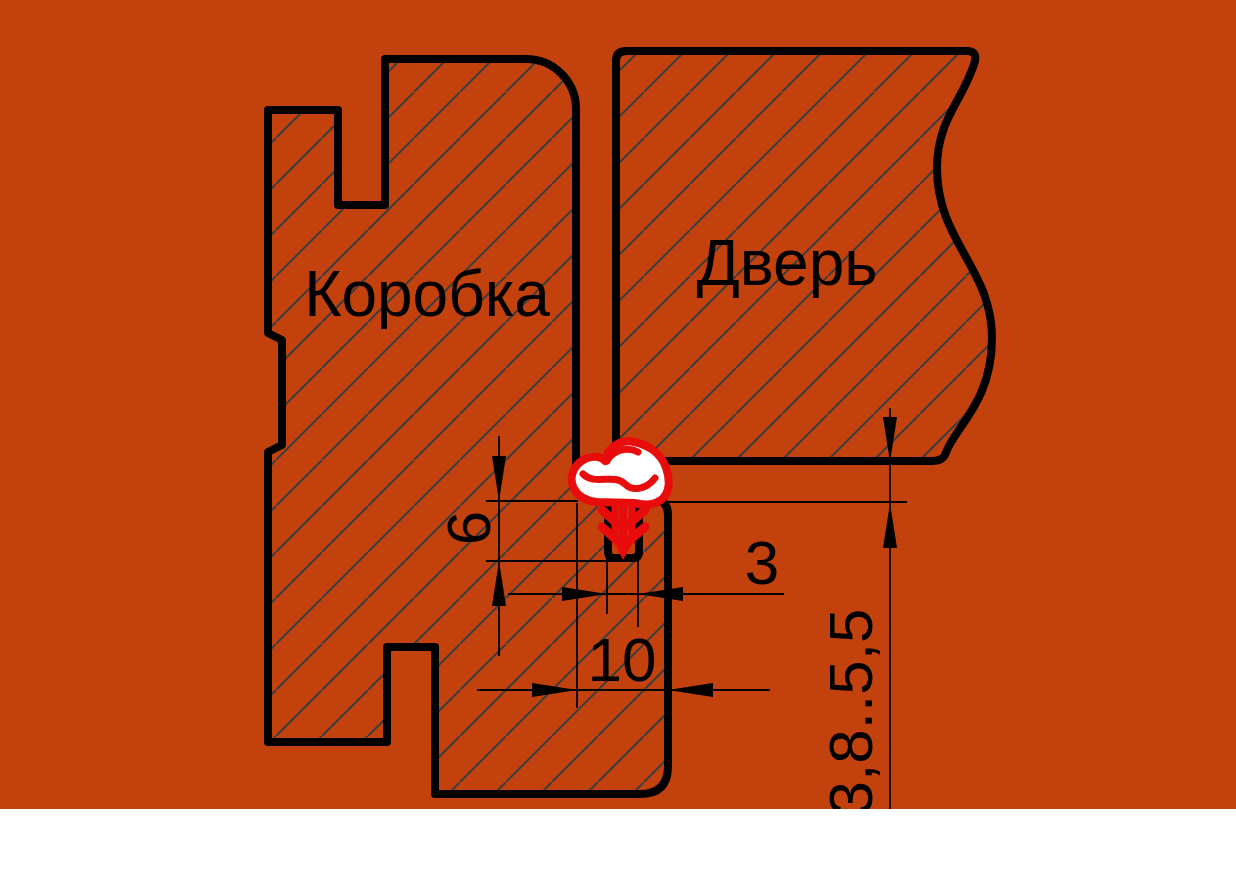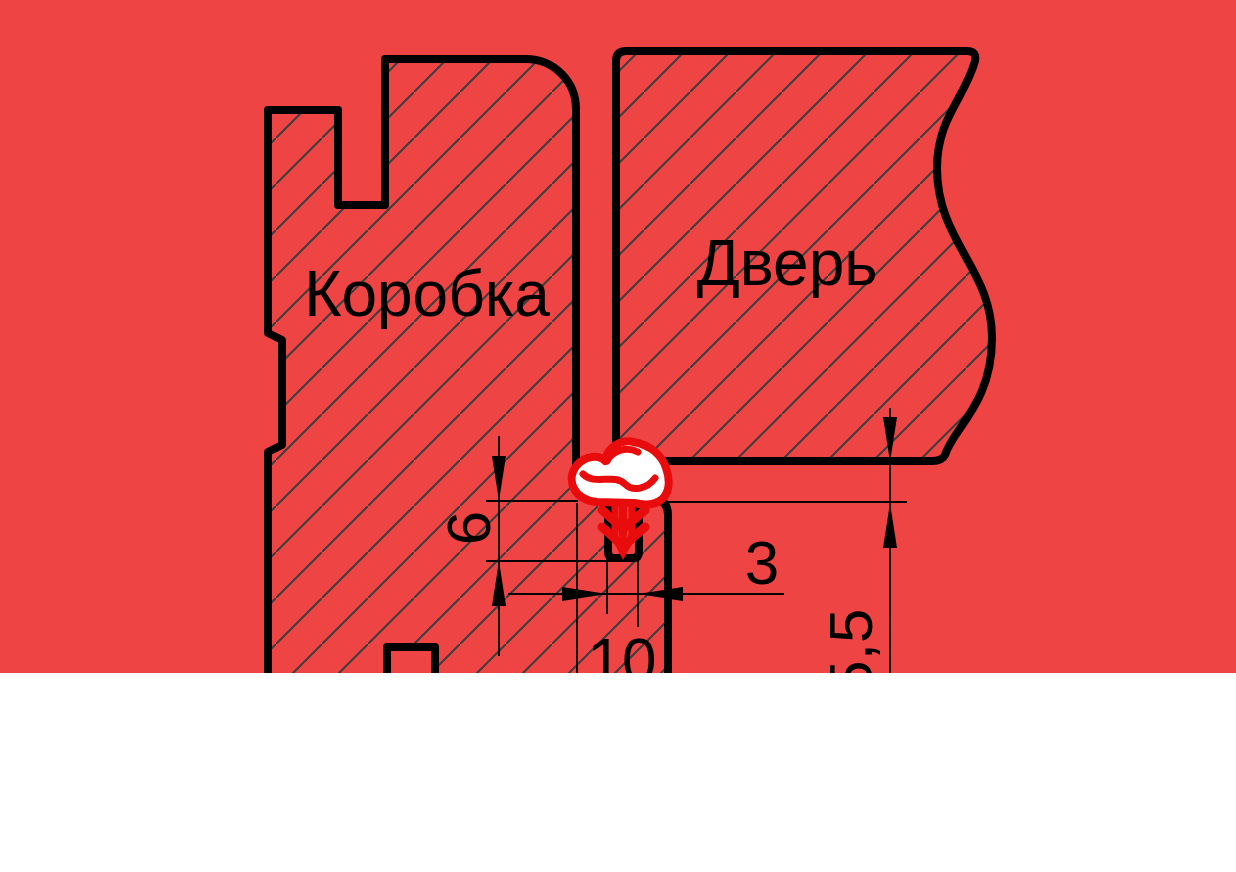--- a/index.html
+++ b/index.html
@@ -4,22 +4,22 @@
 <style>
   html, body {
     margin: 0;
     padding: 0;
     background: #ffffff;
     font-family: "Liberation Sans", sans-serif;
   }
   .canvas {
     position: relative;
     width: 1236px;
-    height: 673px;
-    background: #ef4444;
+    height: 809px;
+    background: #c2410c;
     overflow: hidden;
   }
   svg { display: block; }
   text {
     font-family: "Liberation Sans", sans-serif;
     fill: #000000;
   }
   .label-text   { font-size: 64px; }
   .dim-text     { font-size: 62px; }
   .thin         { stroke: #000000; stroke-width: 1.8; fill: none; }

